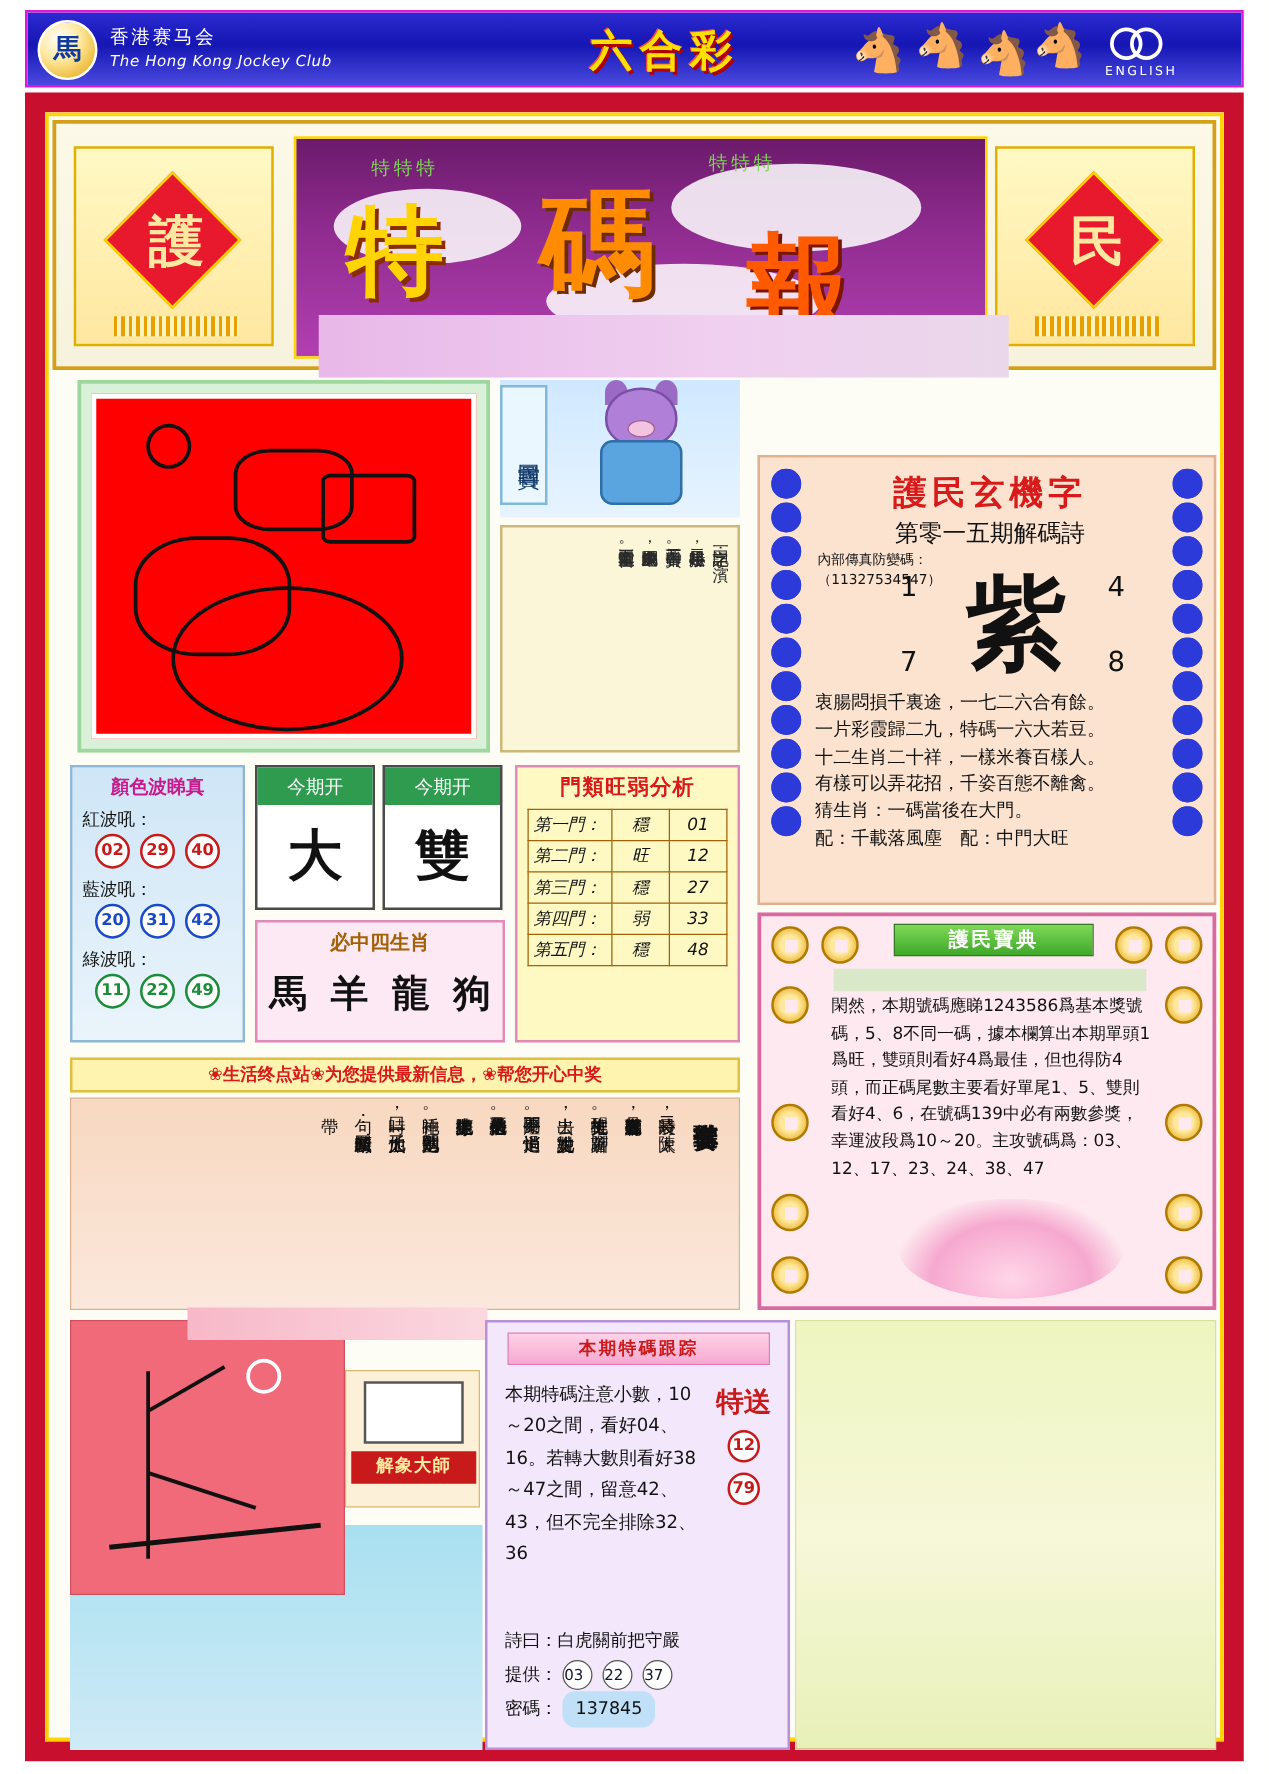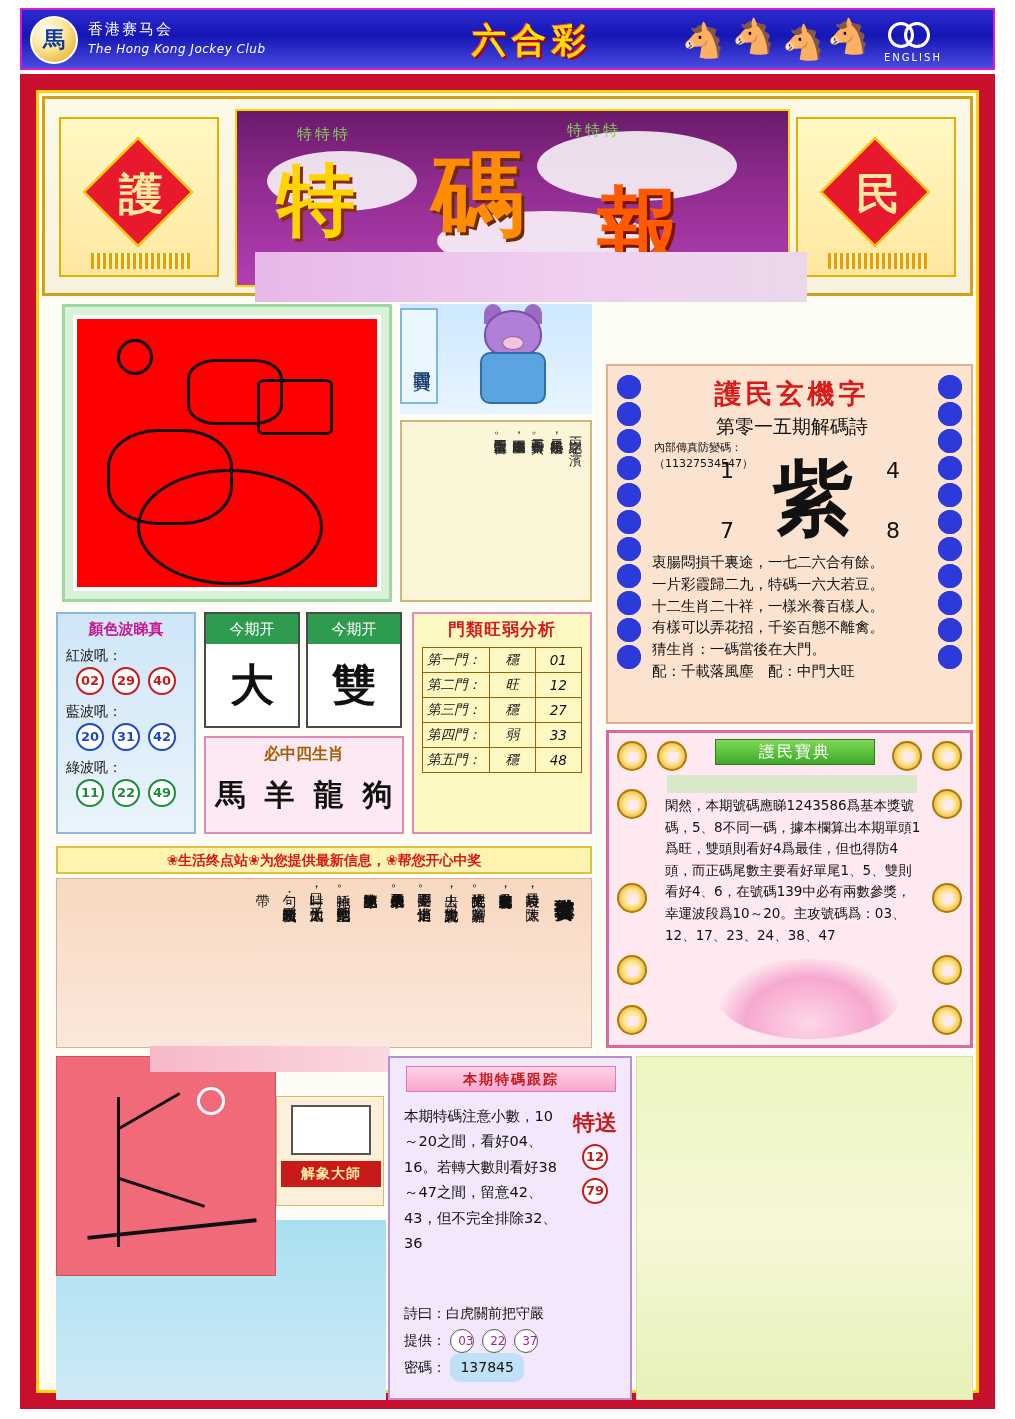--- a/index.html
+++ b/index.html
@@ -209,21 +209,21 @@
 
   
   .baodian{
     position:absolute;left:606px;top:730px;width:367px;height:318px;
     background:#fde9ef;border:3px solid #d86aa0;box-sizing:border-box;
   }
   .bd-title{
     position:absolute;left:106px;top:6px;width:160px;height:26px;
     background:linear-gradient(180deg,#7ed957 0%,#3fa82a 100%);
     border:1px solid #2f7a20;box-sizing:border-box;
-    color:#ffffff;font-size:16px;font-weight:normal;text-align:center;line-height:24px;letter-spacing:2px;
+    color:#ffffff;font-size:16px;font-weight:bold;text-align:center;line-height:24px;letter-spacing:2px;
   }
   .coin{
     position:absolute;width:30px;height:30px;border-radius:50%;
     background:radial-gradient(circle,#ffe9a0 40%,#e0a000 100%);
     border:2px solid #b07a00;box-sizing:border-box;
   }
   .coin:after{content:"";position:absolute;left:9px;top:9px;width:10px;height:10px;background:#fde9ef;}
   .bd-mask{position:absolute;left:58px;top:42px;width:250px;height:18px;background:#d8e8c8;}
   .bd-text{
     position:absolute;left:56px;top:62px;width:256px;color:#111;font-size:13.5px;line-height:1.6;
@@ -293,21 +293,21 @@
   .tema-side{position:absolute;right:12px;top:52px;width:46px;text-align:center;}
   .tema-side .ts-ch{font-size:22px;font-weight:bold;color:#c81a1a;line-height:1.2;}
   .tema-side .ts-ball{
     width:26px;height:26px;border-radius:50%;border:2px solid #c81a1a;box-sizing:border-box;
     color:#c81a1a;font-size:13px;font-weight:bold;line-height:22px;margin:8px auto 0;background:#fff;
   }
   .tema-foot{position:absolute;left:14px;bottom:16px;width:216px;color:#111;font-size:14px;line-height:1.9;}
   .tf-balls{display:inline-flex;gap:8px;vertical-align:middle;}
   .tf-ball{
     width:24px;height:24px;border-radius:50%;border:1px solid #555;box-sizing:border-box;
-    background:#fff;font-size:12px;text-align:right;line-height:22px;color:#a21caf;
+    background:#fff;font-size:12px;text-align:left;line-height:22px;color:#0f172a;
   }
   .mima{
     display:inline-block;background:#bfe0f7;border-radius:10px;padding:1px 10px;color:#111;font-size:14px;
   }
 
   
   .yellowpad{
     position:absolute;left:636px;top:1056px;width:337px;height:344px;
     background:linear-gradient(180deg,#eef5c0 0%,#f6f8d8 50%,#e8f0b8 100%);
     border:1px solid #d8e0a0;box-sizing:border-box;

